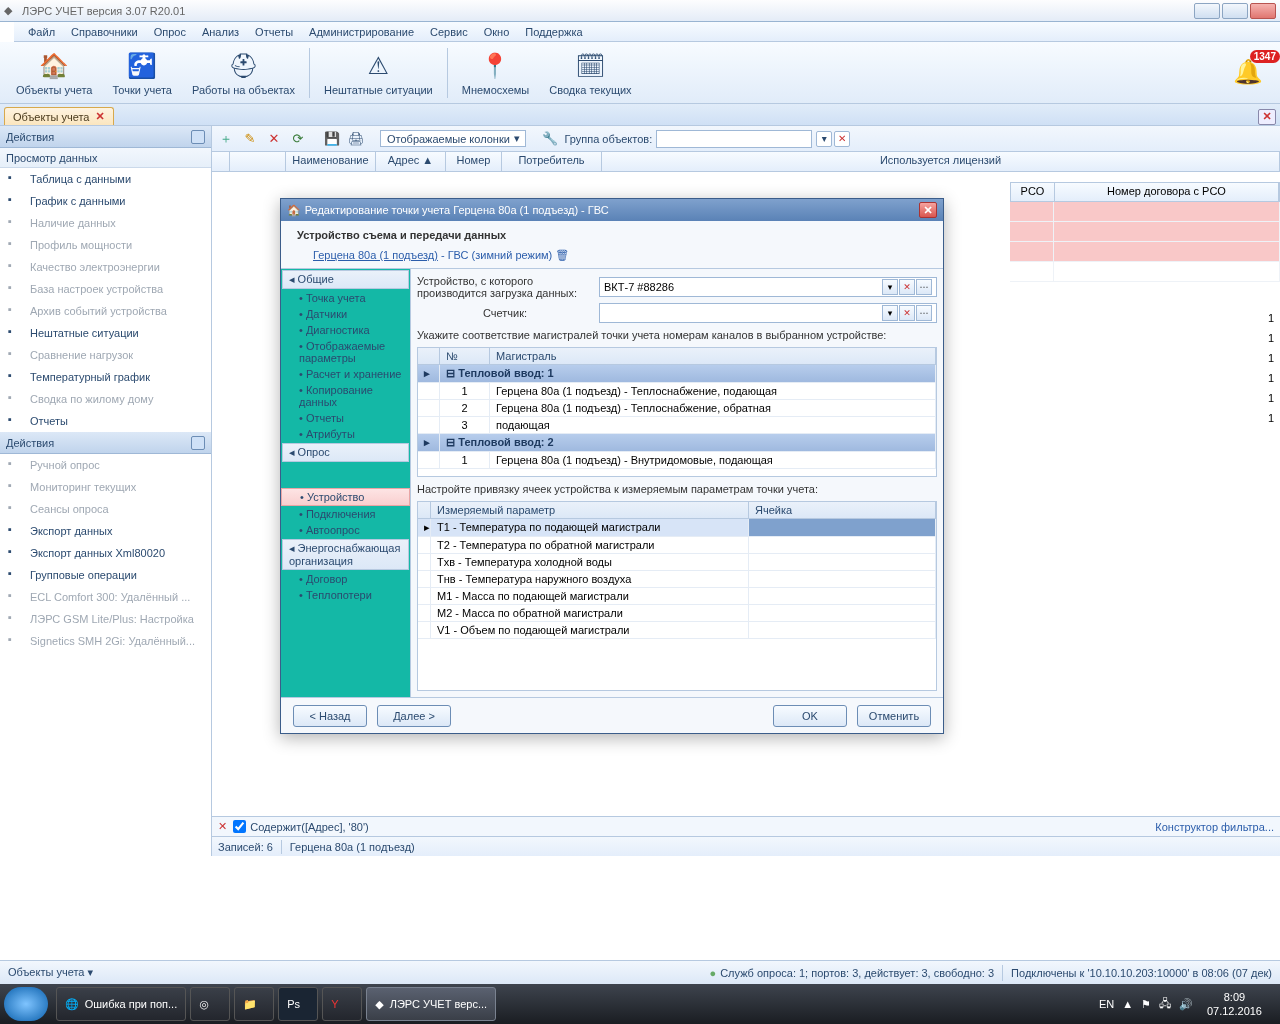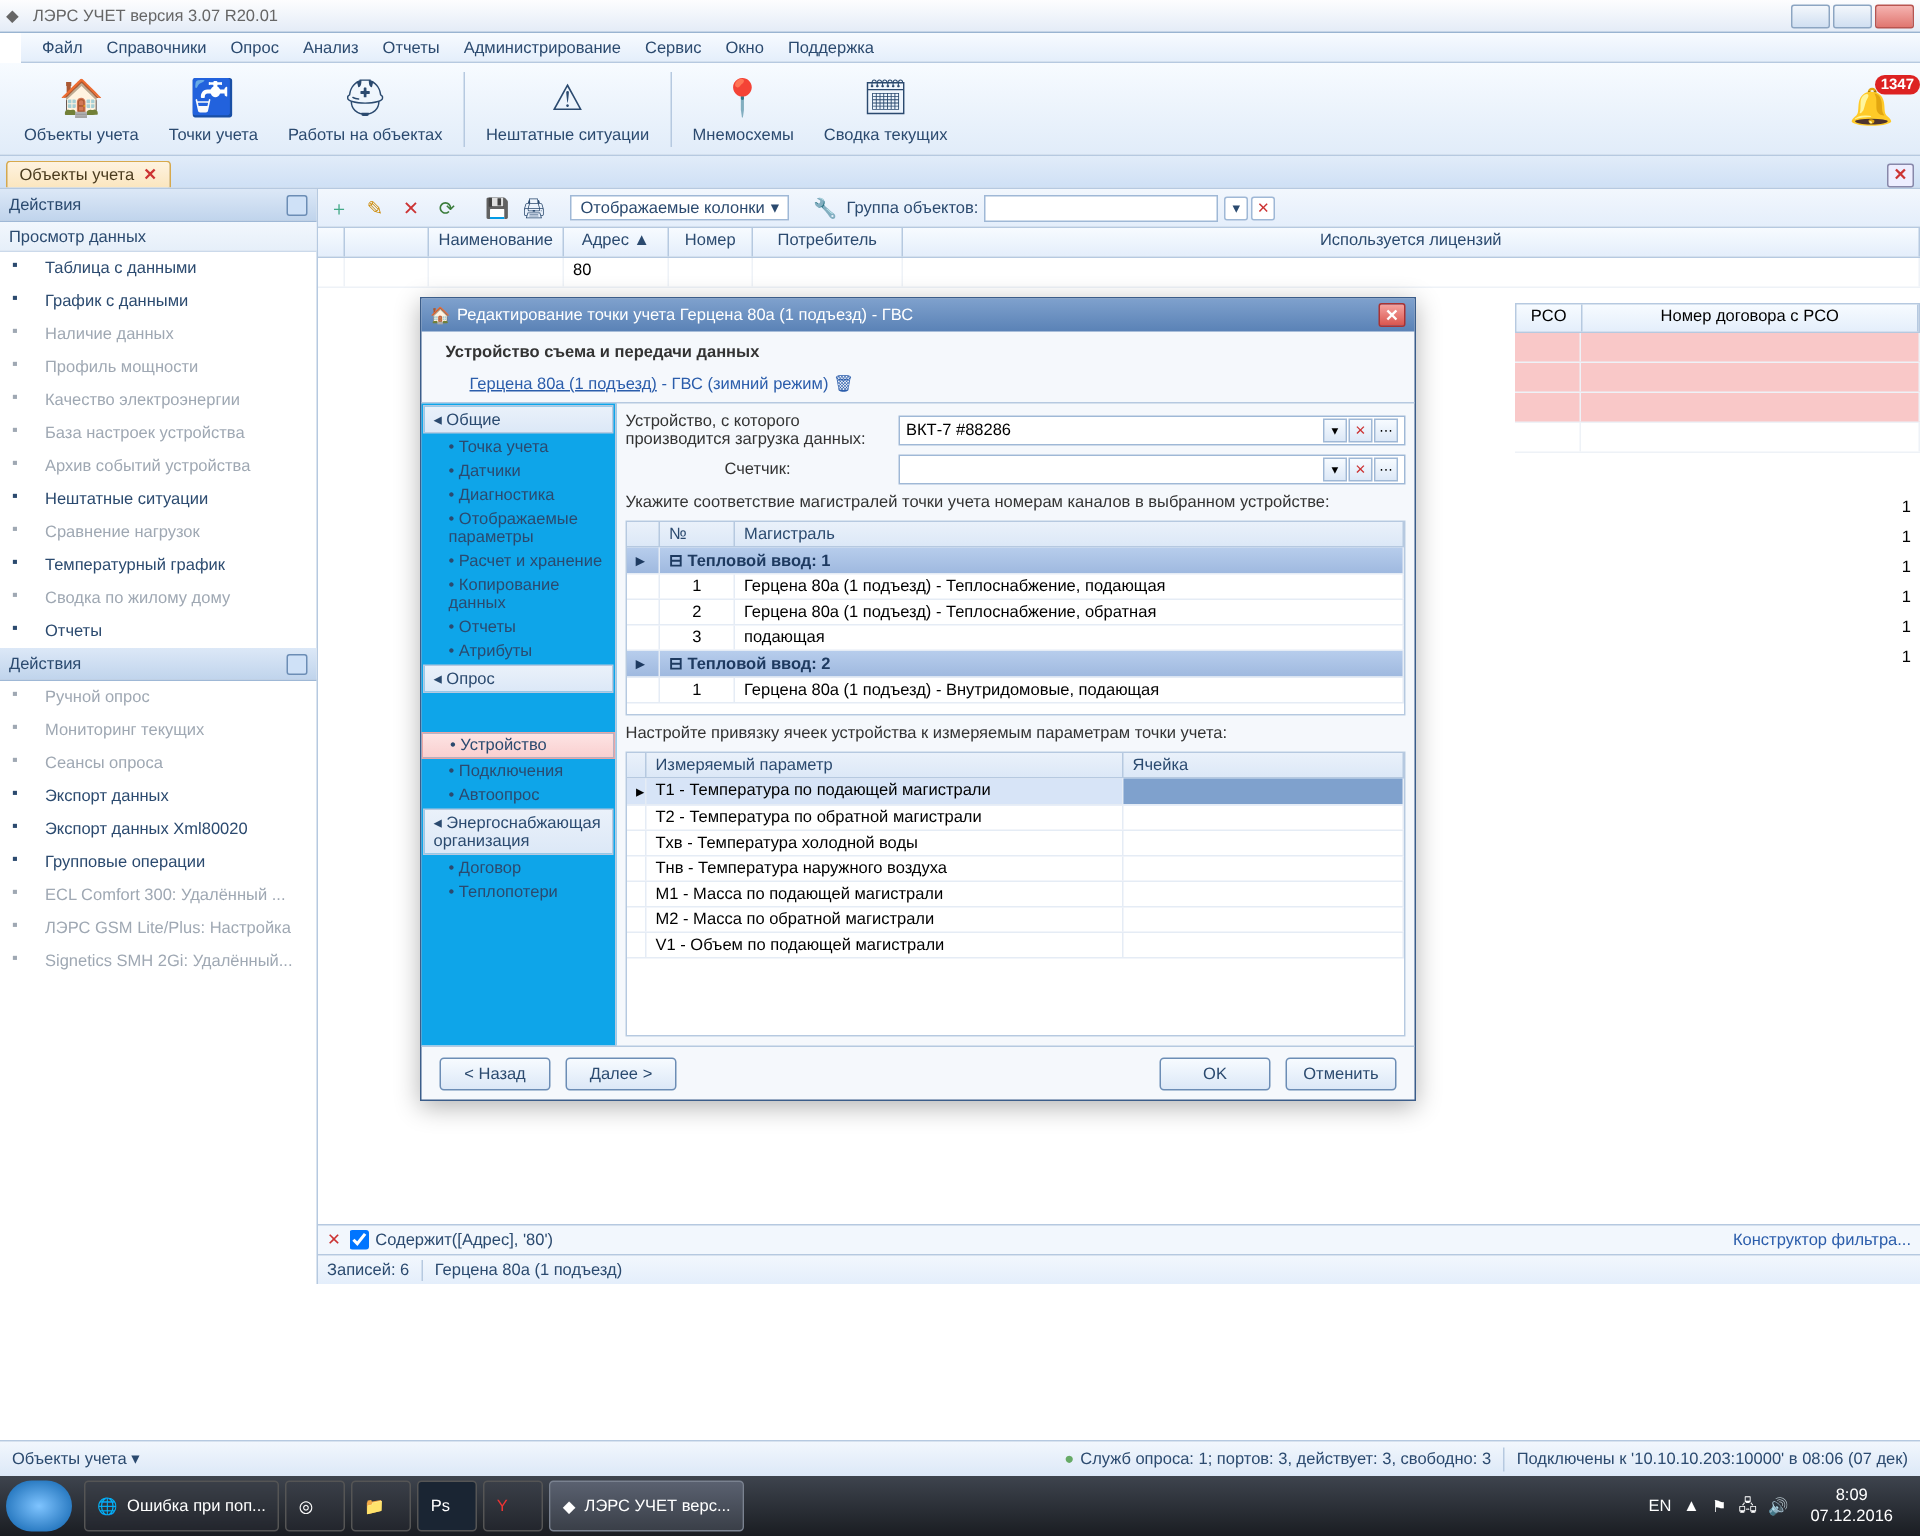--- a/index.html
+++ b/index.html
@@ -58,21 +58,21 @@
 .dlg-title { height:22px; background:linear-gradient(#7fa1cd,#5a82b6); color:#fff; display:flex; align-items:center; padding:0 6px; }
 .dlg-title .spacer { flex:1; }
 .dlg-title .dclose { width:18px; height:16px; background:linear-gradient(#f5a39f,#d9554e); border:1px solid #a33; color:#fff; display:flex; align-items:center; justify-content:center; border-radius:2px; font-weight:bold; }
 .dlg-desc { padding:8px 16px 4px; }
 .dlg-desc .h { font-weight:bold; color:#333; margin-bottom:2px; }
 .dlg-desc .s { color:#555; }
 .dlg-link { text-align:left; padding:2px 32px 6px; color:#2b5dab; }
 .dlg-link a { color:#2b5dab; text-decoration:underline; }
 
 .dlg-body { flex:1; display:flex; border-top:1px solid #b6c9e0; }
-.dlg-nav { width:130px; border-right:1px solid #b6c9e0; background:#0ea5e9; }
+.dlg-nav { width:130px; border-right:1px solid #b6c9e0; background:#14b8a6; }
 .nav-cat { background:linear-gradient(#eaf1fa,#dce8f7); border:1px solid #b6c9e0; padding:2px 6px; color:#2b4a6f; margin:1px; }
 .nav-item { padding:2px 4px 2px 18px; color:#2b4a6f; }
 .nav-item.sel { background:linear-gradient(#fde4e4,#f9cfcf); border:1px solid #e9a5a5;margin-top:26px; }
 
 .dlg-content { flex:1; padding:6px; display:flex; flex-direction:column; gap:4px; overflow:hidden; }
 .fld-row { display:flex; align-items:center; gap:6px; }
 .fld-row label { width:176px; color:#333; }
 .fld-row .combo { flex:1; border:1px solid #9fb8d6; background:#fff; padding:1px 4px; display:flex; align-items:center; }
 .combo-btns { display:flex; gap:1px; }
 .combo-btns .cb { width:16px; height:16px; border:1px solid #9fb8d6; background:linear-gradient(#f7fbff,#dce8f7); display:flex; align-items:center; justify-content:center; font-size:9px; }
@@ -240,29 +240,20 @@
     </div>
 
     <div class="grid-head">
       <div class="gh" style="width:18px"></div>
       <div class="gh" style="width:56px"></div>
       <div class="gh" style="width:90px">Наименование</div>
       <div class="gh" style="width:70px">Адрес ▲</div>
       <div class="gh" style="width:56px">Номер</div>
       <div class="gh" style="width:100px">Потребитель</div>
       <div class="gh" style="flex:1">Используется лицензий</div>
-    </div>
-    <div class="grid-row">
-      <div class="gc" style="width:18px"></div>
-        <div class="gc" style="width:56px"></div>
-      <div class="gc" style="width:90px"></div>
-      <div class="gc" style="width:70px">80</div>
-      <div class="gc" style="width:56px"></div>
-        <div class="gc" style="width:100px"></div>
-        <div class="gc" style="flex:1"></div>
     </div>
 
     <div class="grid-zone">
 
       <div style="position:absolute; top:10px; right:0; width:270px; height:20px; display:flex; background:linear-gradient(#f7fbff,#e4eefb); border:1px solid #b6c9e0;">
         <div class="gh" style="width:44px">PCO</div>
         <div class="gh" style="flex:1">Номер договора с PCO</div>
       </div>
       <div style="position:absolute; top:30px; right:0; width:270px;">
         <div class="grid-row pink">

